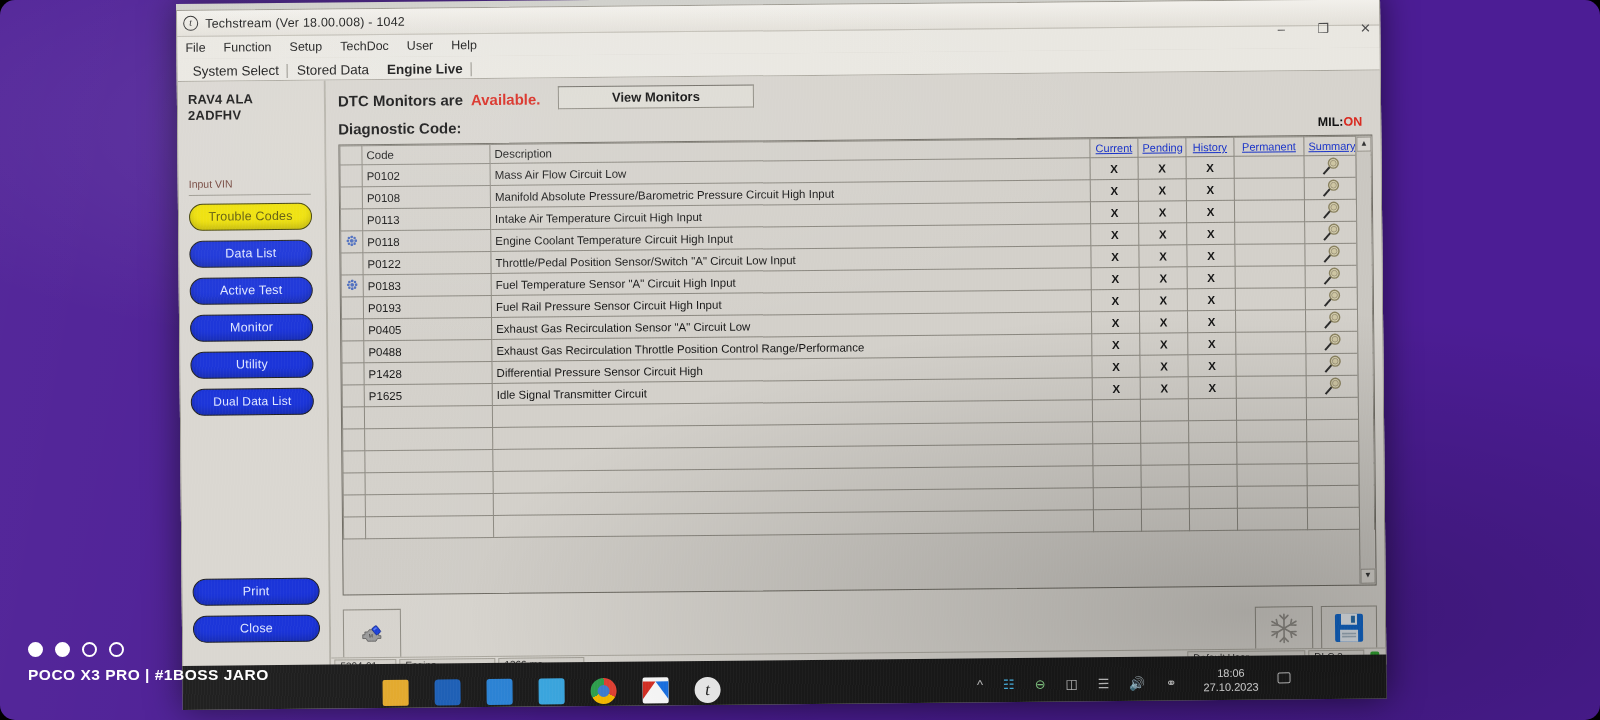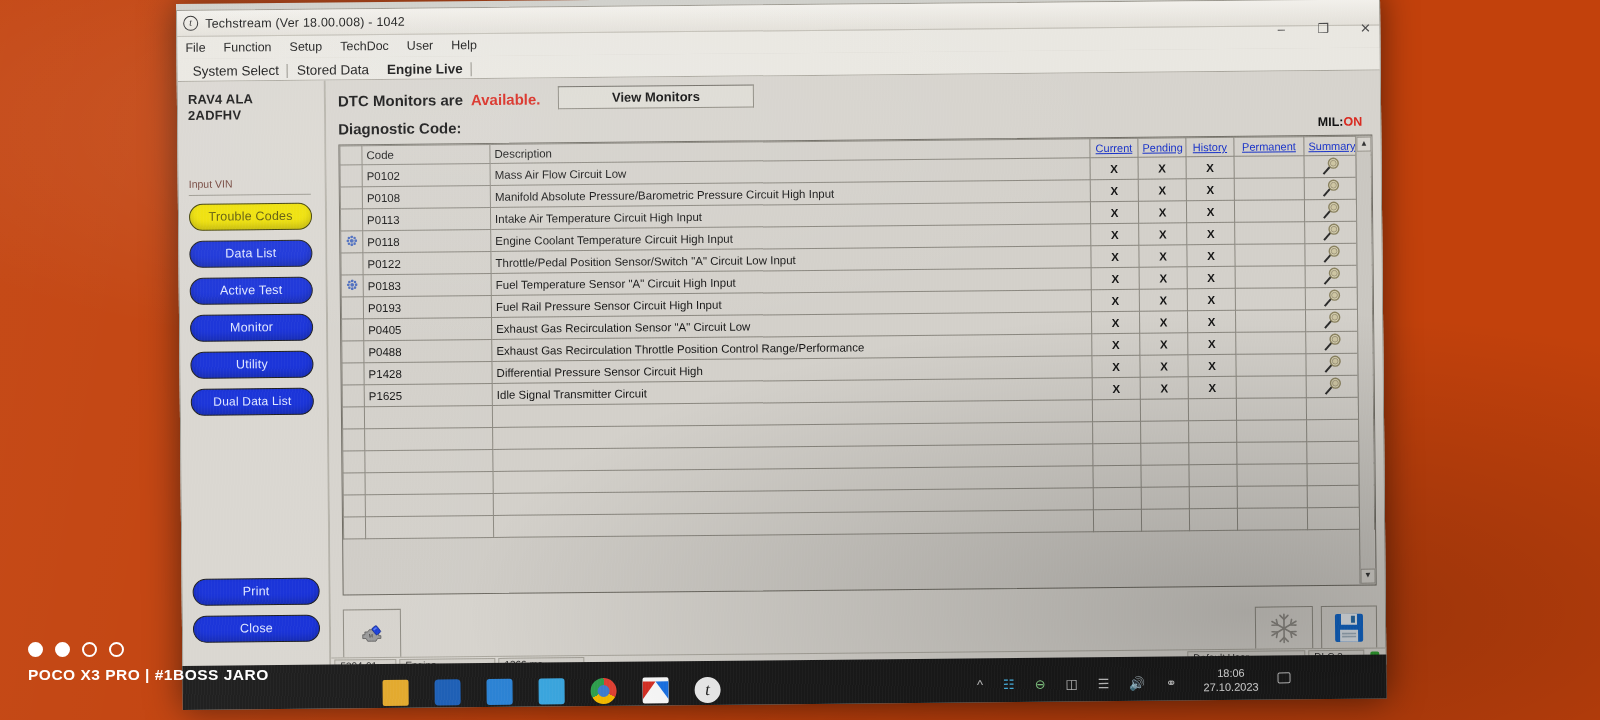--- a/index.html
+++ b/index.html
@@ -7,22 +7,23 @@
     margin: 0; padding: 0;
     width: 1600px; height: 720px;
     background: #000;
     font-family: "Liberation Sans", sans-serif;
     overflow: hidden;
   }
 
   
   #photo {
     position: absolute; inset: 0;
-    background: #c2410c;
+    background: #4c1d95;
     overflow: hidden;
+    border-radius: 15px;
   }
   
   #screen {
     position: absolute;
     left: 176px; top: 4px;
     width: 1204px; height: 706px;
     background: #cfcfca;
     transform: rotate(-0.55deg);
     transform-origin: 0 0;
     box-shadow: 0 0 34px rgba(0,0,0,.55);

